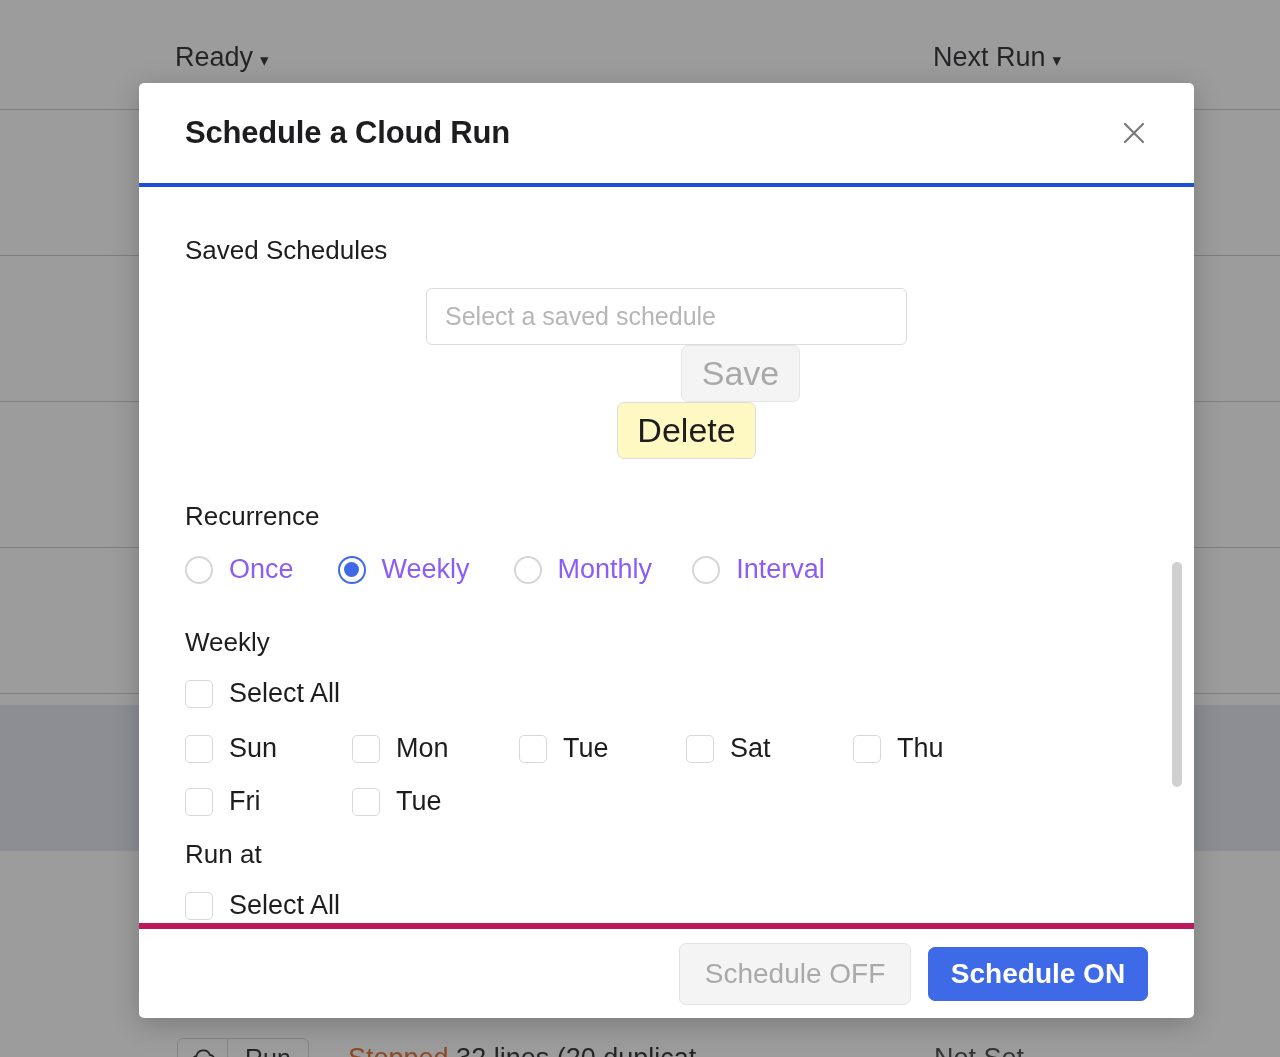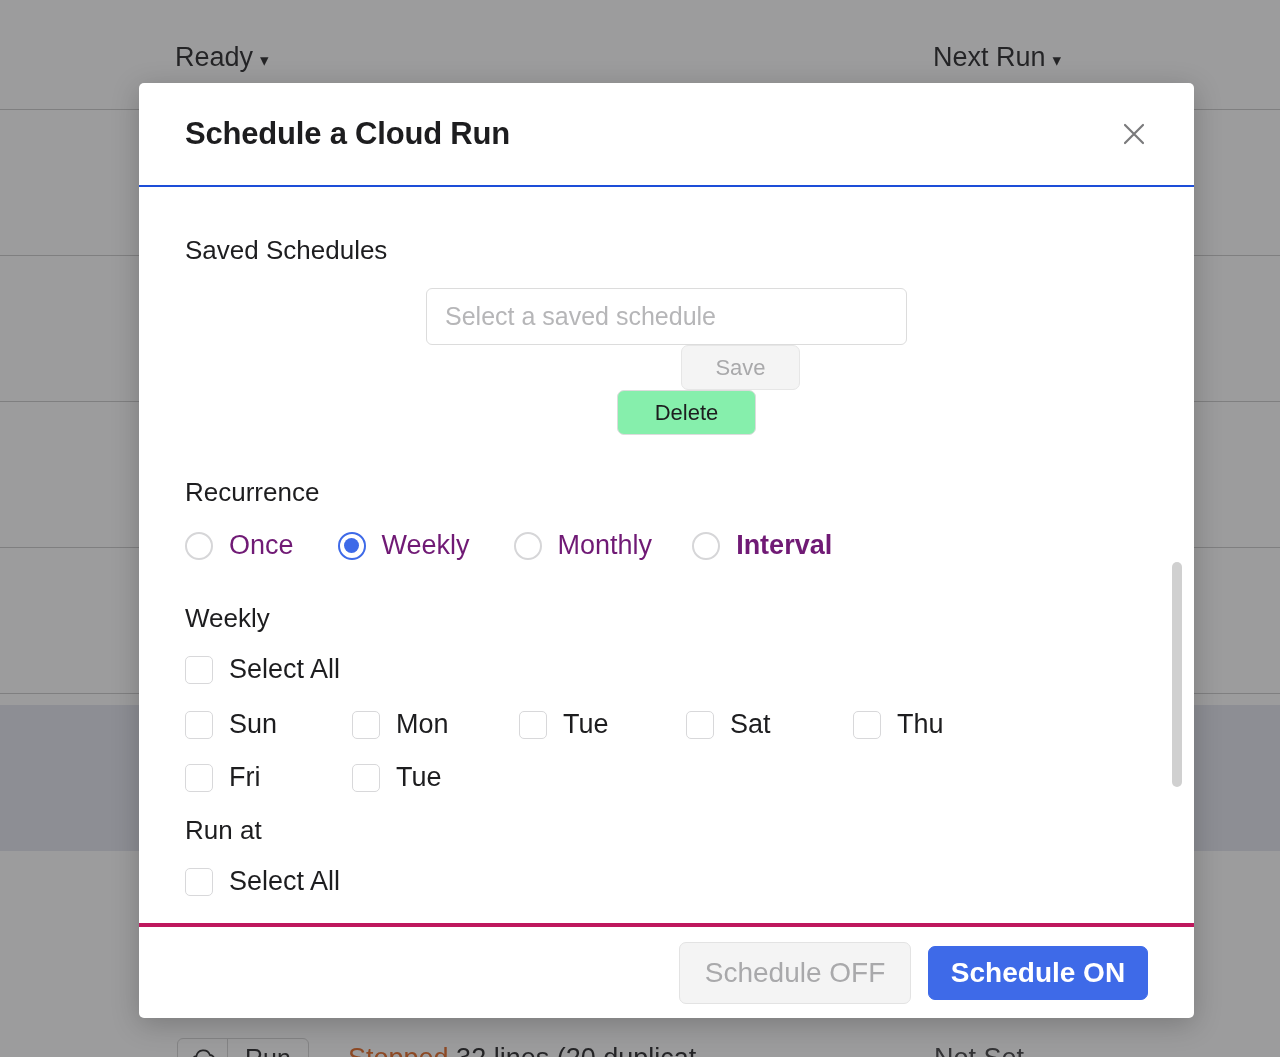--- a/index.html
+++ b/index.html
@@ -110,21 +110,21 @@
     border-radius: 5px;
     box-shadow: 0 6px 28px rgba(0,0,0,0.22);
     display: flex;
     flex-direction: column;
     overflow: hidden;
   }
 
   .modal-header {
     height: 104px;
     flex: 0 0 104px;
-    border-bottom: 2px solid #1d4ed8;
+    border-bottom: 4px solid #1d4ed8;
     display: flex;
     align-items: center;
     padding: 0 40px 0 46px;
   }
   .modal-title {
     font-size: 31px;
     font-weight: bold;
     color: #1d1d1f;
     letter-spacing: -0.2px;
     flex: 1;
@@ -168,40 +168,40 @@
     background: #fff;
     font-size: 25px;
     color: #b6b6b8;
     padding: 0 18px;
     font-family: "Liberation Sans", sans-serif;
     outline: none;
   }
   .saved-select::placeholder { color: #b6b6b8; }
 
   .btn {
-    height: 45px;
+    height: 57px;
     border-radius: 7px;
-    font-size: 22px;
+    font-size: 34px;
     font-family: "Liberation Sans", sans-serif;
     display: inline-flex;
     align-items: center;
     justify-content: center;
     cursor: pointer;
   }
   .btn-save {
     width: 119px;
     margin-left: 148px;
     background: #f4f4f4;
     border: 1px solid #e6e6e6;
     color: #a9a9ab;
   }
   .btn-delete {
     width: 139px;
     margin-left: 40px;
-    background: #86efac;
+    background: #fef9c3;
     border: 1px solid #dcdcdc;
     color: #1d1d1f;
   }
 
   .recurrence-label { margin-top: 6px; }
 
   .radio-row {
     display: flex;
     align-items: center;
     margin-bottom: 42px;
@@ -228,21 +228,21 @@
   }
   .radio-dot {
     width: 15px; height: 15px;
     border-radius: 50%;
     background: #3e6ae8;
     display: none;
   }
   .radio-item.selected .radio-dot { display: block; }
   .radio-text {
     font-size: 27px;
-    color: #701a75;
+    color: #8b5cf6;
     margin-left: 16px;
     white-space: nowrap;
     text-align: right;
   }
 
   .sub-label {
     font-size: 26px;
     color: #1d1d1f;
     margin-bottom: 20px;
   }
@@ -287,21 +287,21 @@
   .scroll-thumb {
     width: 10px;
     height: 100%;
     border-radius: 5px;
     background: #d0d0d0;
     cursor: grab;
   }
 
   .modal-footer {
     flex: 0 0 95px;
-    border-top: 4px solid #be185d;
+    border-top: 6px solid #be185d;
     display: flex;
     align-items: center;
     justify-content: flex-end;
     padding: 0 46px;
     gap: 17px;
   }
   .btn-off {
     width: 232px;
     height: 62px;
     background: #f4f4f4;
@@ -410,21 +410,21 @@
       <div class="radio-item selected" style="margin-right:44px;">
         <span class="radio-circle">
             <span class="radio-dot"></span>
           </span>
         <span class="radio-text">Weekly</span>
       </div>
       <div class="radio-item" style="margin-right:40px;">
         <span class="radio-circle"></span>
         <span class="radio-text">Monthly</span>
       </div>
-      <div class="radio-item" style="margin-right:0;font-weight:bold;">
+      <div class="radio-item" style="margin-right:0;">
         <span class="radio-circle"></span>
         <span class="radio-text">Interval</span>
       </div>
     </div>
 
     <div class="sub-label">Weekly</div>
 
     <div class="cb-item cb-selectall">
       <span class="cb-box"></span>
       <span class="cb-text">Select All</span>

